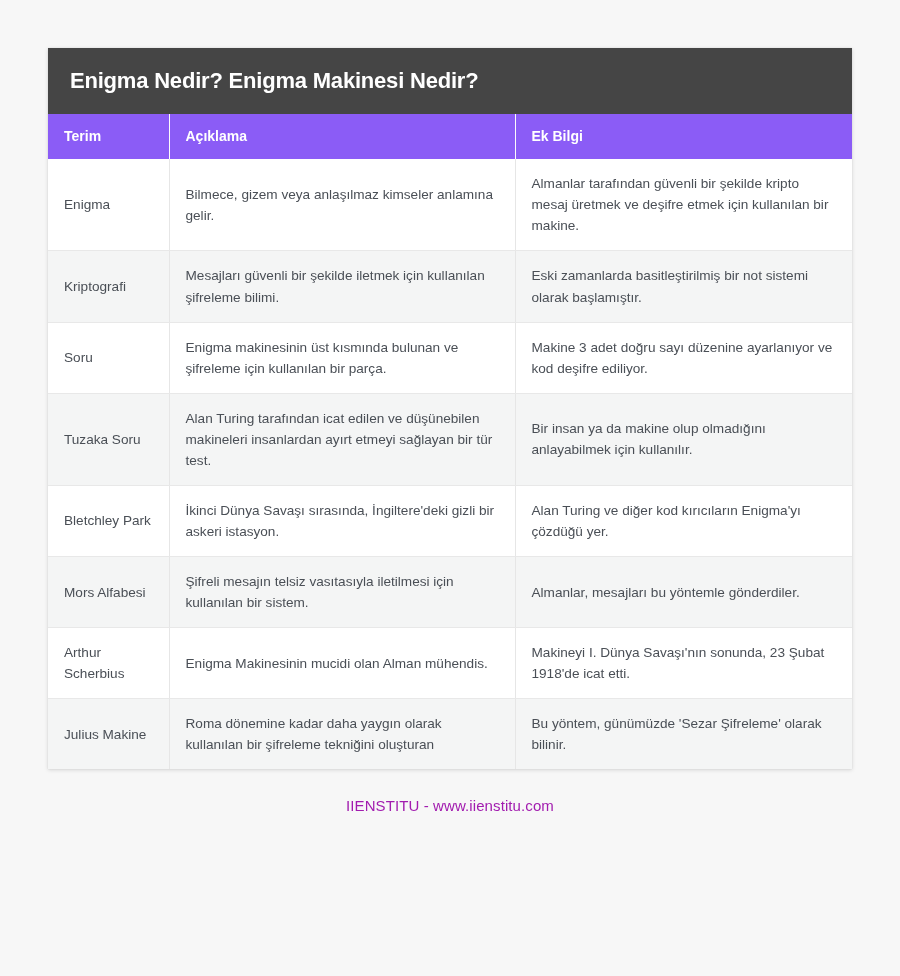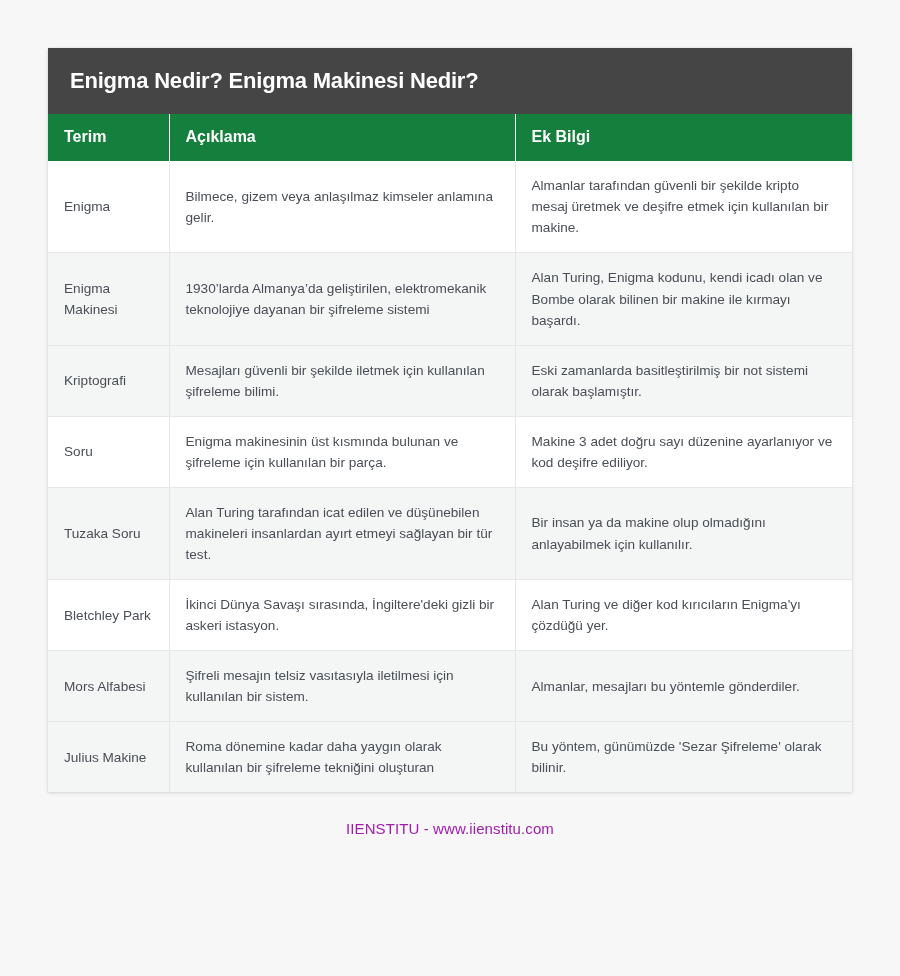--- a/index.html
+++ b/index.html
@@ -42,23 +42,23 @@
     line-height: 1.15;
   }
 
   table.data-table {
     width: 100%;
     border-collapse: collapse;
     table-layout: fixed;
   }
 
   table.data-table thead th {
-    background: #15803d;
+    background: #8b5cf6;
     color: #ffffff;
-    font-size: 16px;
+    font-size: 14px;
     font-weight: bold;
     text-align: left;
     padding: 14px 16px 15px 16px;
     border-right: 1px solid #fbfbfb;
     vertical-align: middle;
   }
   table.data-table thead th:last-child { border-right: none; }
 
   table.data-table tbody td {
     font-size: 13.6px;
@@ -108,25 +108,20 @@
         </tr>
       </thead>
       <tbody>
 
         <tr class="row-odd">
           <td class="col-term col-w-1">Enigma</td>
           <td class="col-w-2">Bilmece, gizem veya anlaşılmaz kimseler anlamına gelir.</td>
           <td class="col-w-3">Almanlar tarafından güvenli bir şekilde kripto mesaj üretmek ve deşifre etmek için kullanılan bir makine.</td>
         </tr>
 
-        <tr class="row-even">
-          <td class="col-term col-w-1">Enigma Makinesi</td>
-          <td class="col-w-2">1930’larda Almanya’da geliştirilen, elektromekanik teknolojiye dayanan bir şifreleme sistemi</td>
-          <td class="col-w-3">Alan Turing, Enigma kodunu, kendi icadı olan ve Bombe olarak bilinen bir makine ile kırmayı başardı.</td>
-        </tr>
 
 
         <tr class="row-even">
           <td class="col-term col-w-1">Kriptografi</td>
           <td class="col-w-2">Mesajları güvenli bir şekilde iletmek için kullanılan şifreleme bilimi.</td>
           <td class="col-w-3">Eski zamanlarda basitleştirilmiş bir not sistemi olarak başlamıştır.</td>
         </tr>
 
         <tr class="row-odd">
           <td class="col-term col-w-1">Soru</td>
@@ -145,20 +140,25 @@
           <td class="col-w-2">İkinci Dünya Savaşı sırasında, İngiltere'deki gizli bir askeri istasyon.</td>
           <td class="col-w-3">Alan Turing ve diğer kod kırıcıların Enigma'yı çözdüğü yer.</td>
         </tr>
 
         <tr class="row-even">
           <td class="col-term col-w-1">Mors Alfabesi</td>
           <td class="col-w-2">Şifreli mesajın telsiz vasıtasıyla iletilmesi için kullanılan bir sistem.</td>
           <td class="col-w-3">Almanlar, mesajları bu yöntemle gönderdiler.</td>
         </tr>
 
+        <tr class="row-odd">
+          <td class="col-term col-w-1">Arthur Scherbius</td>
+          <td class="col-w-2">Enigma Makinesinin mucidi olan Alman mühendis.</td>
+          <td class="col-w-3">Makineyi I. Dünya Savaşı'nın sonunda, 23 Şubat 1918'de icat etti.</td>
+        </tr>
 
         <tr class="row-even">
           <td class="col-term col-w-1">Julius Makine</td>
           <td class="col-w-2">Roma dönemine kadar daha yaygın olarak kullanılan bir şifreleme tekniğini oluşturan</td>
           <td class="col-w-3">Bu yöntem, günümüzde 'Sezar Şifreleme' olarak bilinir.</td>
         </tr>
 
       </tbody>
     </table>
 

